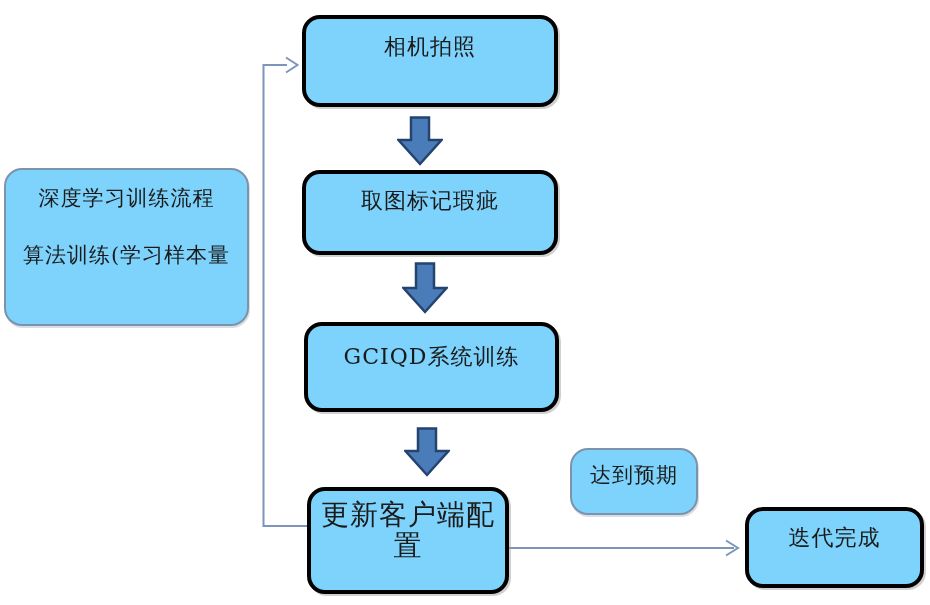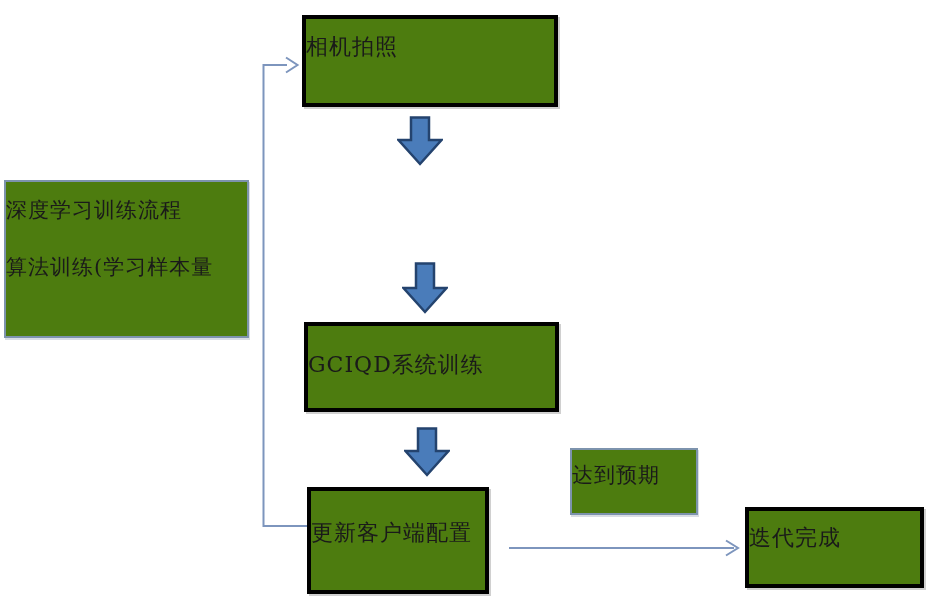--- a/index.html
+++ b/index.html
@@ -19,43 +19,45 @@
     position: absolute;
     left: 0;
     top: 0;
     width: 930px;
     height: 605px;
     z-index: 1;
   }
   .box {
     position: absolute;
     box-sizing: border-box;
-    background: #4d7c0f;
+    background: #7dd3fc;
+    text-align: center;
     z-index: 2;
     color: #1a1a1a;
+    border-radius: 18px;
   }
   .thick {
     border: 4px solid #000000;
     box-shadow: 2px 2px 0 rgba(150,150,150,0.45);
   }
   .thin {
     border: 2px solid #7d93ad;
     box-shadow: 1px 2px 0 rgba(170,180,195,0.45);
   }
   .label {
     display: block;
     letter-spacing: 1px;
   }
   .box-camera   { left: 302px; top: 15px;  width: 256px; height: 92px;  padding-top: 13px; font-size: 22px; }
   .box-mark     { left: 302px; top: 170px; width: 256px; height: 85px;  padding-top: 12px; font-size: 22px; }
-  .box-train    { left: 304px; top: 322px; width: 255px; height: 90px;  padding-top: 24px; font-size: 22px; }
-  .box-update   { left: 307px; top: 487px; width: 182px; height: 107px; padding-top: 26px; font-size: 22px; line-height: 31px; }
+  .box-train    { left: 304px; top: 322px; width: 255px; height: 90px;  padding-top: 16px; font-size: 22px; }
+  .box-update   { left: 307px; top: 487px; width: 202px; height: 107px; padding-top: 8px; font-size: 28px; line-height: 31px; }
   .box-done     { left: 745px; top: 507px; width: 179px; height: 81px;  padding-top: 12px; font-size: 22px; }
   .box-expect   { left: 570px; top: 448px; width: 128px; height: 67px;  padding-top: 11px; font-size: 21px; }
-  .box-note     { left: 4px;   top: 168px; width: 245px; height: 158px; padding-top: 14px; font-size: 21px; line-height: 29px; margin-top: 12px; }
+  .box-note     { left: 4px;   top: 168px; width: 245px; height: 158px; padding-top: 14px; font-size: 21px; line-height: 29px; }
   .note-spacer  { height: 28px; }
   .block-arrow {
     position: absolute;
     z-index: 2;
   }
   .arrow-1 { left: 397px; top: 116px; }
   .arrow-2 { left: 402px; top: 262px; }
   .arrow-3 { left: 404px; top: 427px; }
 </style>
 </head>
@@ -87,20 +89,23 @@
   <div class="box thin box-note">
     <span class="label">深度学习训练流程</span>
     <div class="note-spacer"></div>
     <span class="label">算法训练(学习样本量</span>
   </div>
 
   <div class="box thick box-camera">
     <span class="label">相机拍照</span>
   </div>
 
+  <div class="box thick box-mark">
+    <span class="label">取图标记瑕疵</span>
+  </div>
 
   <div class="box thick box-train">
     <span class="label">GCIQD系统训练</span>
   </div>
 
   <div class="box thick box-update">
     <span class="label">更新客户端配置</span>
   </div>
 
   <div class="box thin box-expect">

